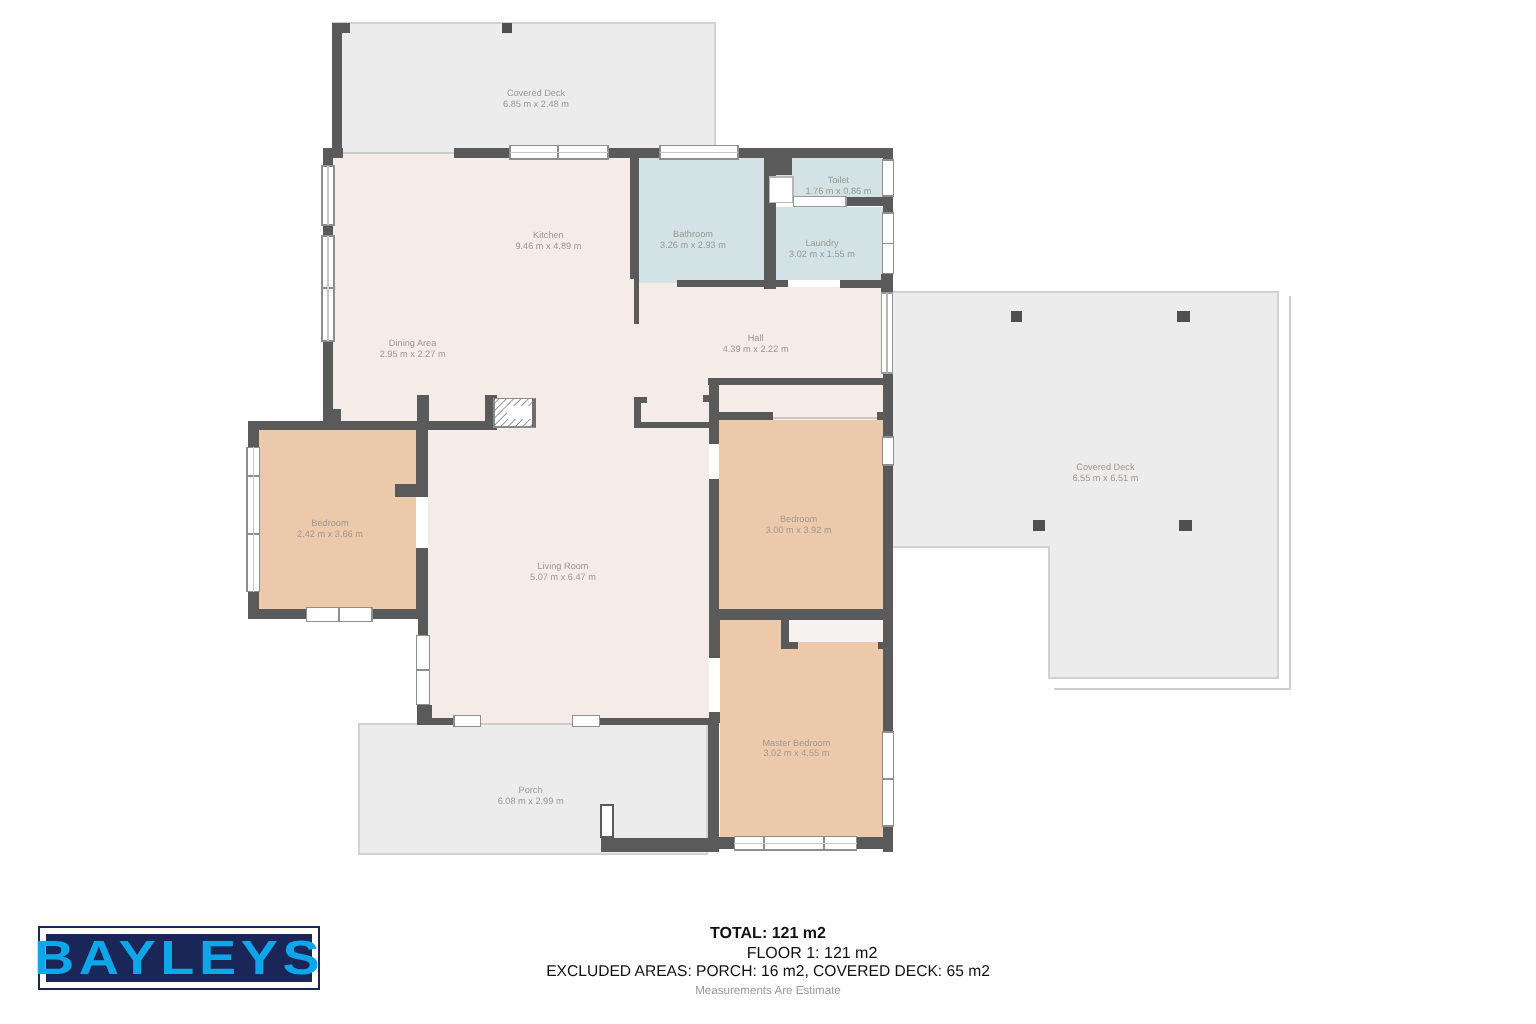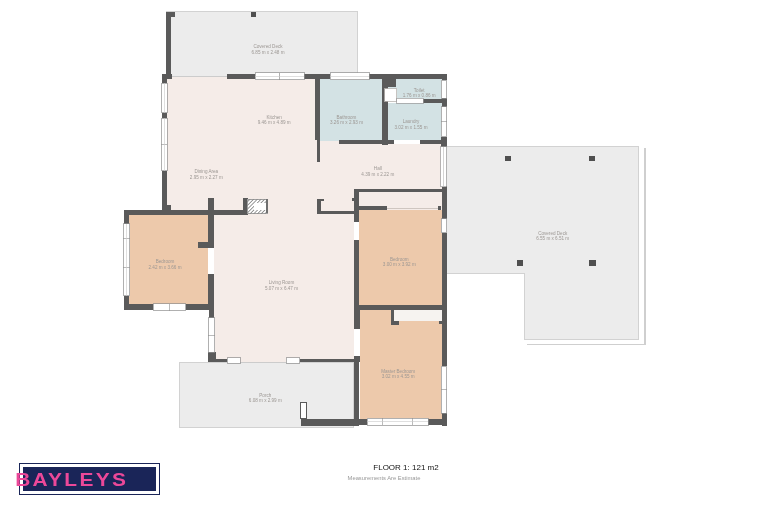--- a/index.html
+++ b/index.html
@@ -335,22 +335,24 @@
 </g>
 
 <g>
 <text class="rm" x="398.2" y="372.8">Master Bedroom</text>
 <text class="rm" x="398.2" y="378.2">3.02 m x 4.55 m</text>
 </g>
 </svg>
 
 
 <div style="position:absolute;left:19px;top:463px;width:138.8px;height:29.8px;border:1.6px solid #1a2558;background:#ffffff;">
-  <div style="position:absolute;left:3.2px;top:3.2px;right:3.2px;bottom:3.2px;background:#1a2558;color:#ec4899;
-              font-weight:bold;font-size:18px;letter-spacing:2px;line-height:26px;"><span style="display:inline-block;transform:scaleX(1.16);transform-origin:center;">BAYLEYS</span></div>
+  <div style="position:absolute;left:3.2px;top:3.2px;right:3.2px;bottom:3.2px;background:#1a2558;color:#0ea5e9;
+              font-weight:bold;font-size:24px;letter-spacing:2px;text-align:center;line-height:26px;"><span style="display:inline-block;transform:scaleX(1.16);transform-origin:center;">BAYLEYS</span></div>
 </div>
 
 
 <div style="position:absolute;left:0;top:462px;width:768px;text-align:center;color:#111;">
+  <div style="font-size:8px;font-weight:bold;">TOTAL: 121 m2</div>
   <div style="font-size:8px;margin-top:1px;padding-left:44px;">FLOOR 1: 121 m2</div>
+  <div style="font-size:7.8px;margin-top:0px;">EXCLUDED AREAS: PORCH: 16 m2, COVERED DECK: 65 m2</div>
   <div style="font-size:5.8px;margin-top:2.5px;color:#999;">Measurements Are Estimate</div>
 </div>
 </div>
 
 </body></html>

